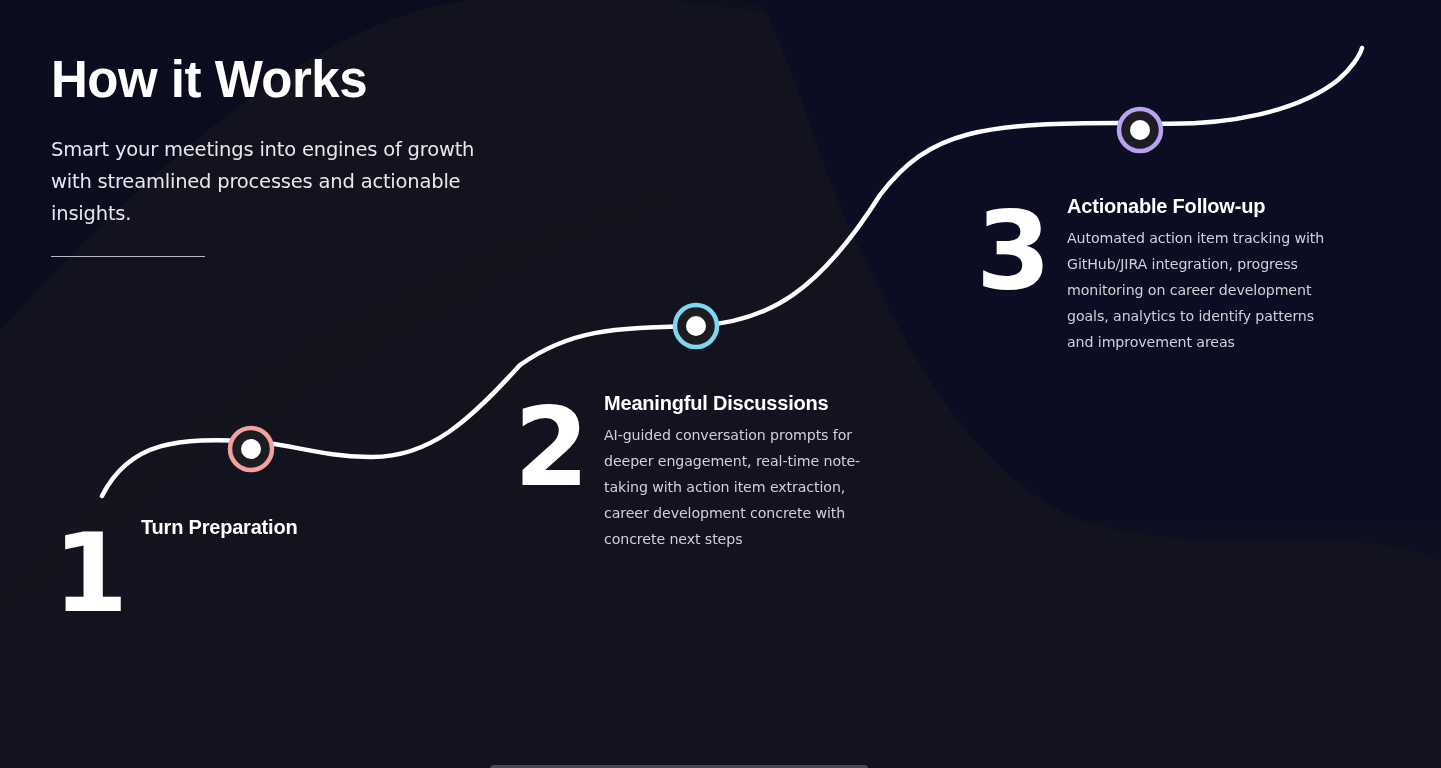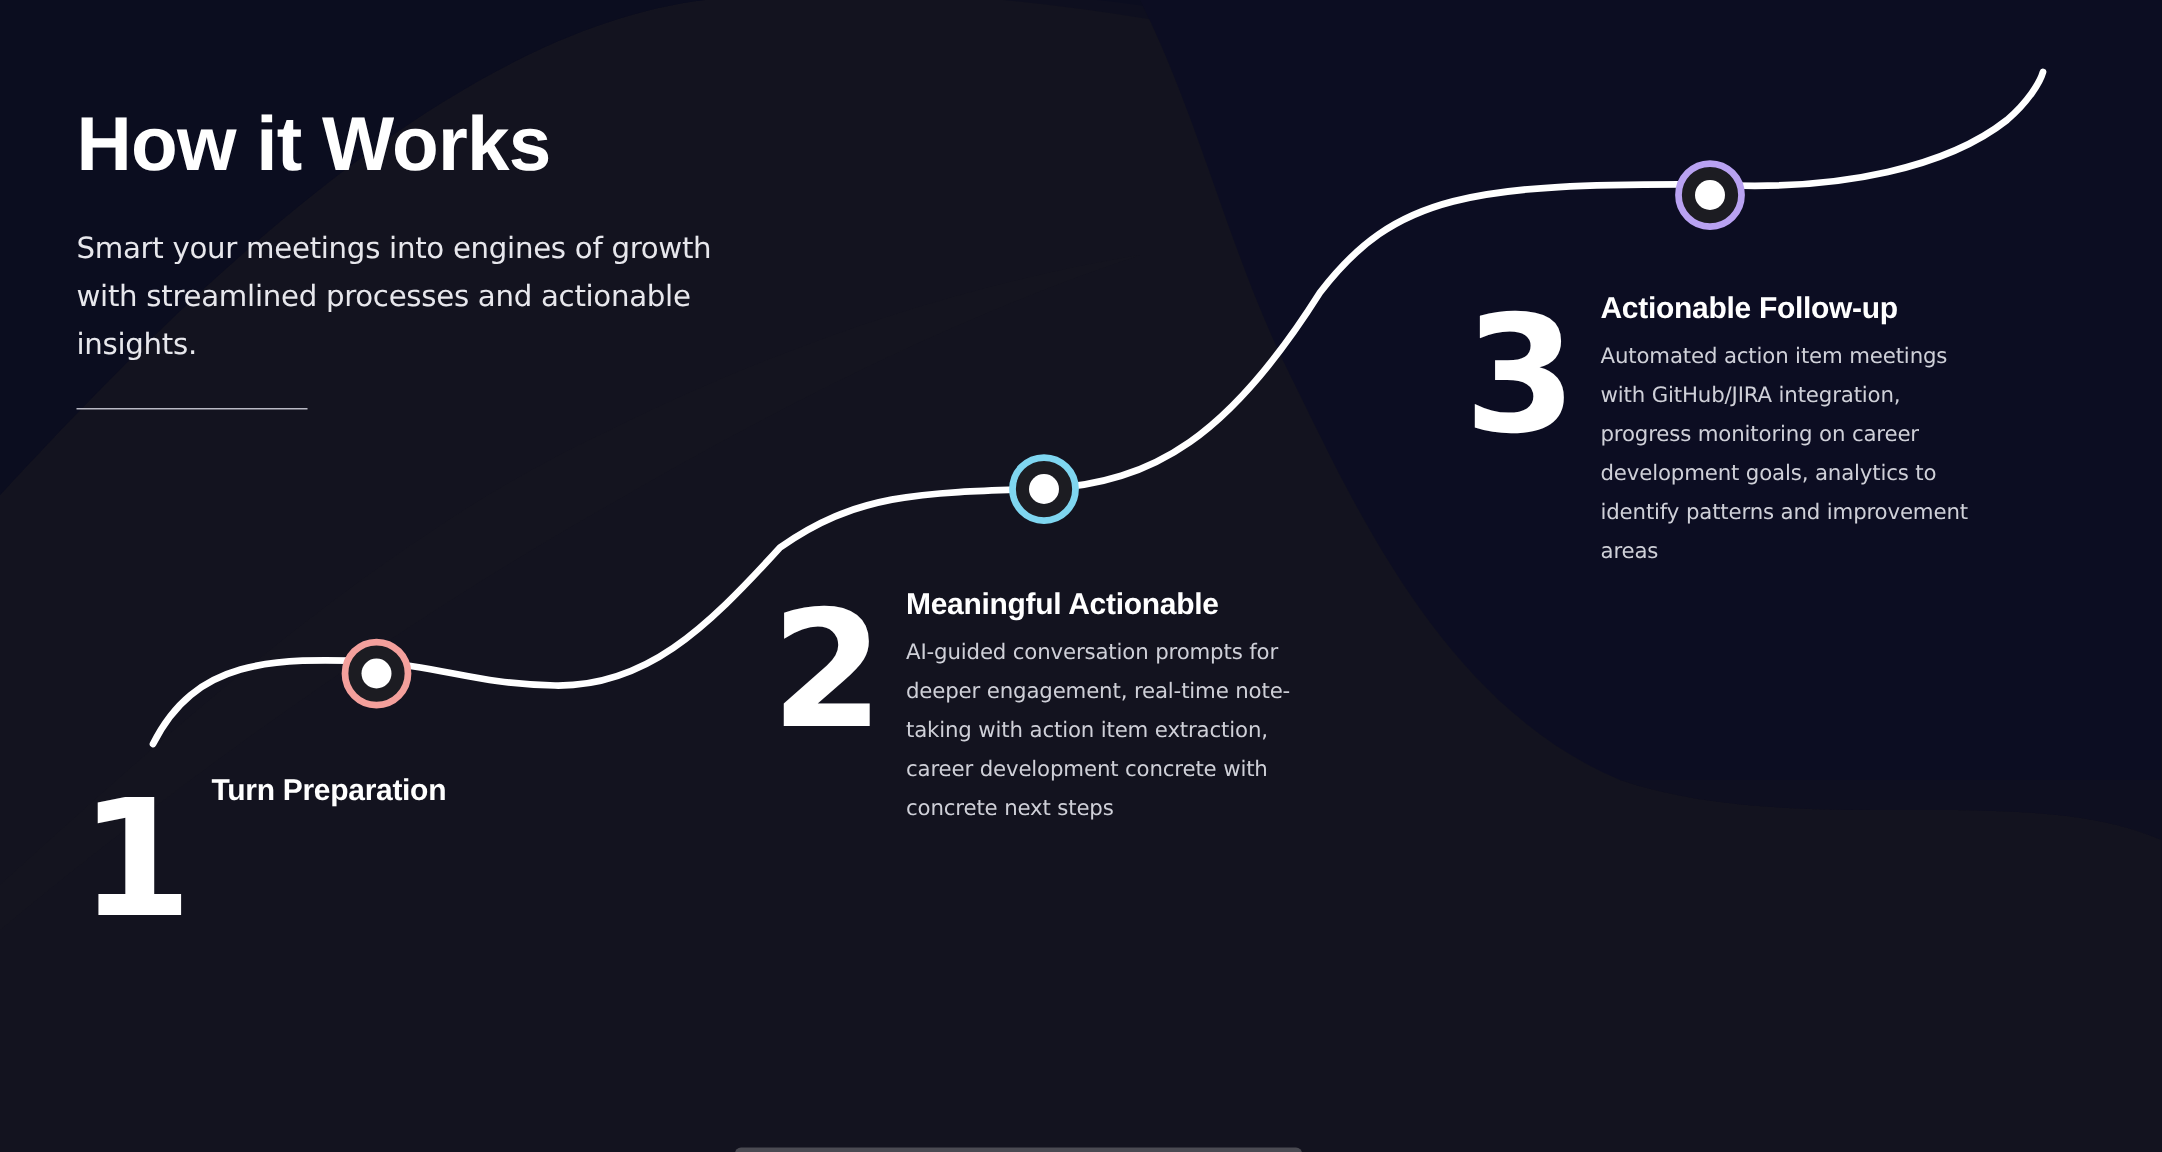--- a/index.html
+++ b/index.html
@@ -4,21 +4,21 @@
   <style>
     * { box-sizing: border-box; margin: 0; padding: 0; }
     html, body {
       width: 1441px; height: 768px; overflow: hidden;
       background: #13131f;
     }
     body { position: relative; font-family: "Liberation Sans", sans-serif; color: #ffffff; }
     .bg { position: absolute; inset: 0; z-index: 0; }
     .curve { position: absolute; inset: 0; z-index: 1; pointer-events: none; }
 
-    .hero { position: absolute; left: 51px; top: 66px; z-index: 3; width: 430px; }
+    .hero { position: absolute; left: 51px; top: 50px; z-index: 3; width: 430px; }
     .hero-title {
       font-family: "Liberation Sans", sans-serif;
       font-size: 51px; font-weight: 700; letter-spacing: -0.5px;
       line-height: 60px; color: #ffffff;
     }
     .hero-sub {
       margin-top: 24px;
       font-family: "DejaVu Sans", sans-serif;
       font-size: 19.5px; line-height: 32px; color: #e7e7ec;
       letter-spacing: -0.2px;
@@ -95,26 +95,26 @@
 <div class="step step-1">
   <div class="step-number">1</div>
   <div class="step-body">
     <h3 class="step-title">Turn Preparation</h3>
   </div>
 </div>
 
 <div class="step step-2">
   <div class="step-number">2</div>
   <div class="step-body">
-    <h3 class="step-title">Meaningful Actionable</h3>
+    <h3 class="step-title">Meaningful Discussions</h3>
     <p class="step-desc">AI-guided conversation prompts for deeper engagement, real-time note-taking with action item extraction, career development concrete with concrete next steps</p>
   </div>
 </div>
 
 <div class="step step-3">
   <div class="step-number">3</div>
   <div class="step-body">
     <h3 class="step-title">Actionable Follow-up</h3>
-    <p class="step-desc">Automated action item meetings with GitHub/JIRA integration, progress monitoring on career development goals, analytics to identify patterns and improvement areas</p>
+    <p class="step-desc">Automated action item tracking with GitHub/JIRA integration, progress monitoring on career development goals, analytics to identify patterns and improvement areas</p>
   </div>
 </div>
 
 <div class="bottom-peek"></div>
 
 </body></html>

